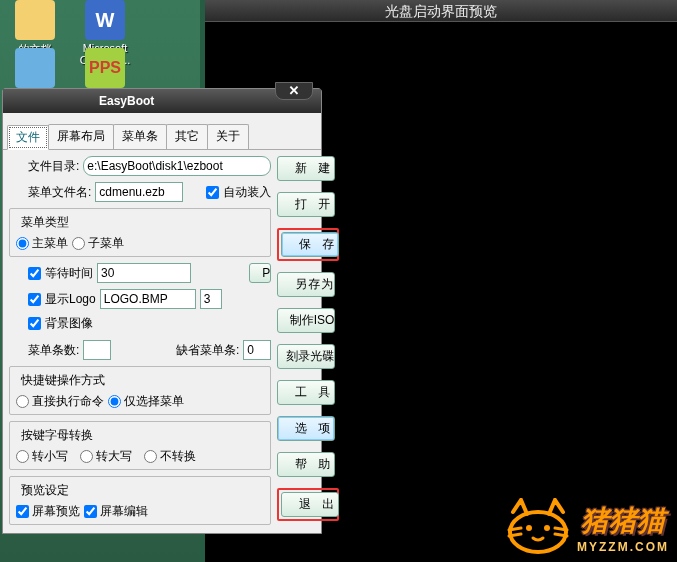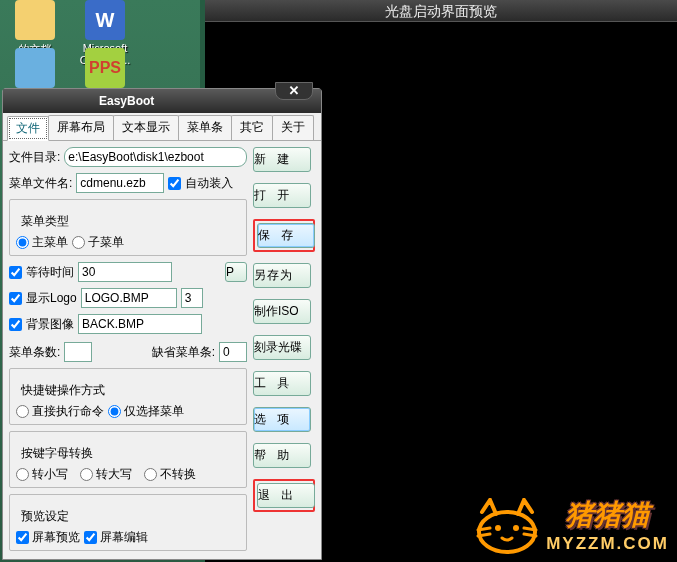--- a/index.html
+++ b/index.html
@@ -37,63 +37,63 @@
   height: 24px; background: linear-gradient(#5a5a5a, #2a2a2a);
   color: #fff; font-weight: bold; display: flex; align-items: center;
   padding: 0 6px; position: relative;
 }
 .titlebar .close {
   position: absolute; right: 8px; top: -7px; width: 38px; height: 18px;
   background: #333; border: 1px solid #666; border-radius: 0 0 8px 8px;
   color: #fff; text-align: center; font-size: 13px; line-height: 15px;
 }
 .tabs {
-  display: flex; padding: 2px 4px 0 4px; background: #f0f0f0;
+  display: flex; padding: 11px 4px 0 4px; background: #f0f0f0;
   border-bottom: 1px solid #aaa;
 }
 .tab {
   padding: 3px 8px; border: 1px solid #aaa; border-bottom: none;
   background: #f4f4f4; margin-right: -1px; font-size: 12px;
   border-radius: 2px 2px 0 0; cursor: pointer;
 }
 .tab.active { background: #fff; border-bottom: 1px solid #fff; position: relative; top: 1px; color: #167; outline: 1px dotted #666; outline-offset: -3px;}
 .pane {
   display: flex; background: #f0f0f0;
 }
 .left-col { flex: 1; padding: 6px 6px; }
 .right-col { width: 68px; padding: 6px 6px 6px 0; display: flex; flex-direction: column; gap: 11px; }
 .row { display: flex; align-items: center; margin-bottom: 6px; gap: 4px;}
-.row label { font-size: 12px; white-space: nowrap; }
+.row label { font-size: 12px; white-space: nowrap; margin-left: 19px; }
 input[type=text] {
   border: 1px solid #7a9; background: #fff; padding: 2px 3px;
   font-size: 12px; height: 20px;
 }
 .btn {
   border: 1px solid #7a9; background: linear-gradient(#f8fcf8,#d8ece0);
-  padding: 3px 0; text-align: left; font-size: 12px; cursor: pointer;
+  padding: 3px 0; text-align: right; font-size: 12px; cursor: pointer;
   border-radius: 3px; letter-spacing: 4px; width: 58px;
 }
 .btn.small { width: 22px; letter-spacing: 0; padding: 2px 0;}
 .btn.highlight { box-shadow: inset 0 0 0 1px #8cf; background: linear-gradient(#eaf6ff,#c8e8ff);}
 .fieldset {
-  border: 1px solid #bbb; padding: 14px 6px 4px; margin-bottom: 6px;
+  border: 1px solid #bbb; padding: 6px 6px 4px; margin-bottom: 6px;
   border-radius: 2px;
 }
 .fieldset-title { font-size: 12px; margin: -14px 0 4px 2px; background: #f0f0f0; display: inline-block; padding: 0 3px;}
 .radio-row { display: flex; gap: 4px; align-items: center;}
 .radio-row label, .chk-row label { display: flex; align-items: center; gap: 3px; font-size: 12px;}
 input[type=checkbox],input[type=radio]{ width:13px;height:13px;}
 .chk-row { display: flex; align-items: center; gap: 4px; }
 .red-box { border: 2px solid #e33; padding: 2px; border-radius: 2px;}
 .watermark {
   position: absolute; right: 8px; bottom: 8px; text-align: center;
   color: #f90; font-weight: bold; font-family: Arial;
 }
 .wm-txt { font-size: 28px; font-style: italic; text-shadow: 2px 2px 0 #633, -1px -1px 0 #633, 1px -1px 0 #633, -1px 1px 0 #633;}
-.wm-sub { font-size: 17px; letter-spacing: 2px; color: #fc6;}
+.wm-sub { font-size: 12px; letter-spacing: 2px; color: #fc6;}
 </style>
 </head>
 <body>
 
 <div class="desktop">
   <div class="desktop-icon" style="top:0;left:0">
     <div class="ic" style="background:#f4d070"></div>
     <div class="lbl">的文档</div>
   </div>
   <div class="desktop-icon" style="top:0;left:70px">
@@ -115,21 +115,20 @@
 </div>
 
 <div class="main-win">
   <div class="titlebar">
     <span style="margin-left:90px">EasyBoot</span>
     <div class="close">✕</div>
   </div>
   <div class="tabs">
     <div class="tab active">文件</div>
     <div class="tab">屏幕布局</div>
-    <div class="tab">文本显示</div>
     <div class="tab">菜单条</div>
     <div class="tab">其它</div>
     <div class="tab">关于</div>
   </div>
 
   <div class="pane">
     <div class="left-col">
       <div class="row">
         <label>文件目录:</label>
         <input type="text" style="flex: 1 1 0%; border-radius: 9px;" value="e:\EasyBoot\disk1\ezboot">
@@ -174,21 +173,20 @@
           </label>
         <input type="text" style="width: 96px;" value="LOGO.BMP">
         <input type="text" style="width: 22px;" value="3">
       </div>
 
       <div class="row">
         <label class="chk-row">
             <input type="checkbox" checked="" style="">
             <span>背景图像</span>
           </label>
-        <input type="text" style="width: 124px;" value="BACK.BMP">
       </div>
 
       <div class="row" style="margin-top:8px">
         <label>菜单条数:</label>
         <input type="text" style="width: 28px;" value="">
         <div style="flex:1"></div>
         <label>缺省菜单条:</label>
         <input type="text" style="width: 28px;" value="0">
       </div>
 

